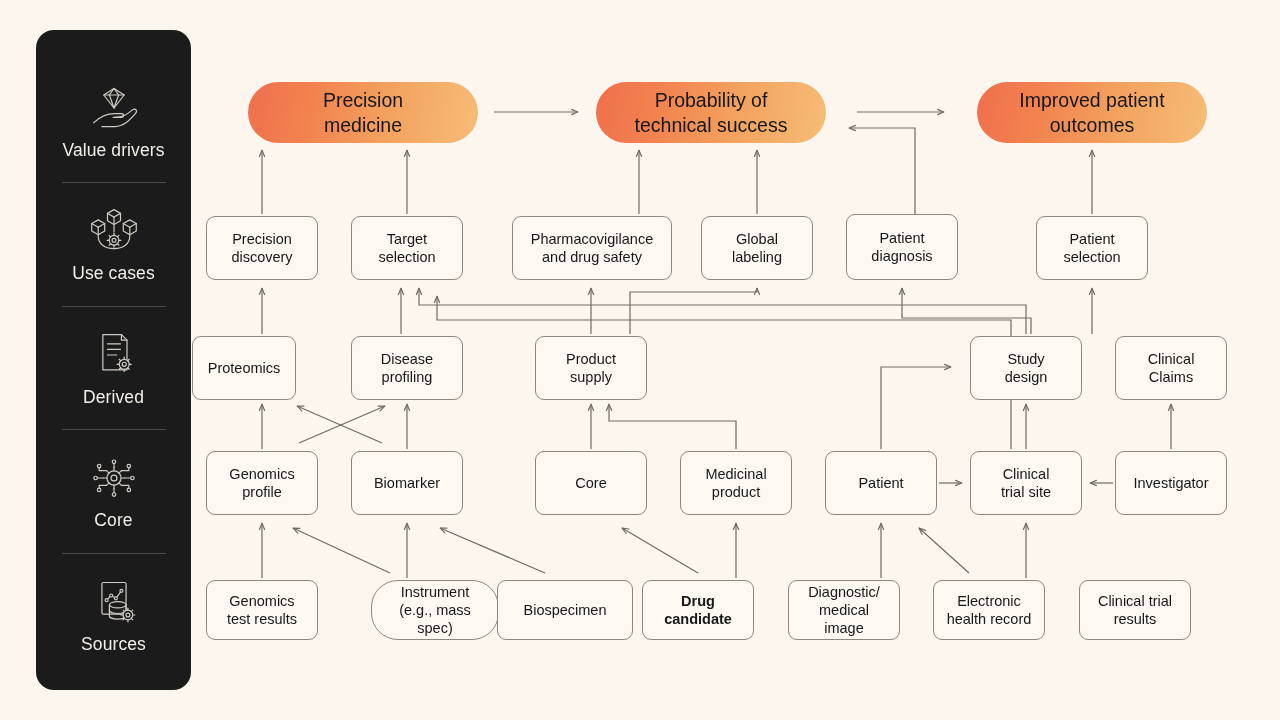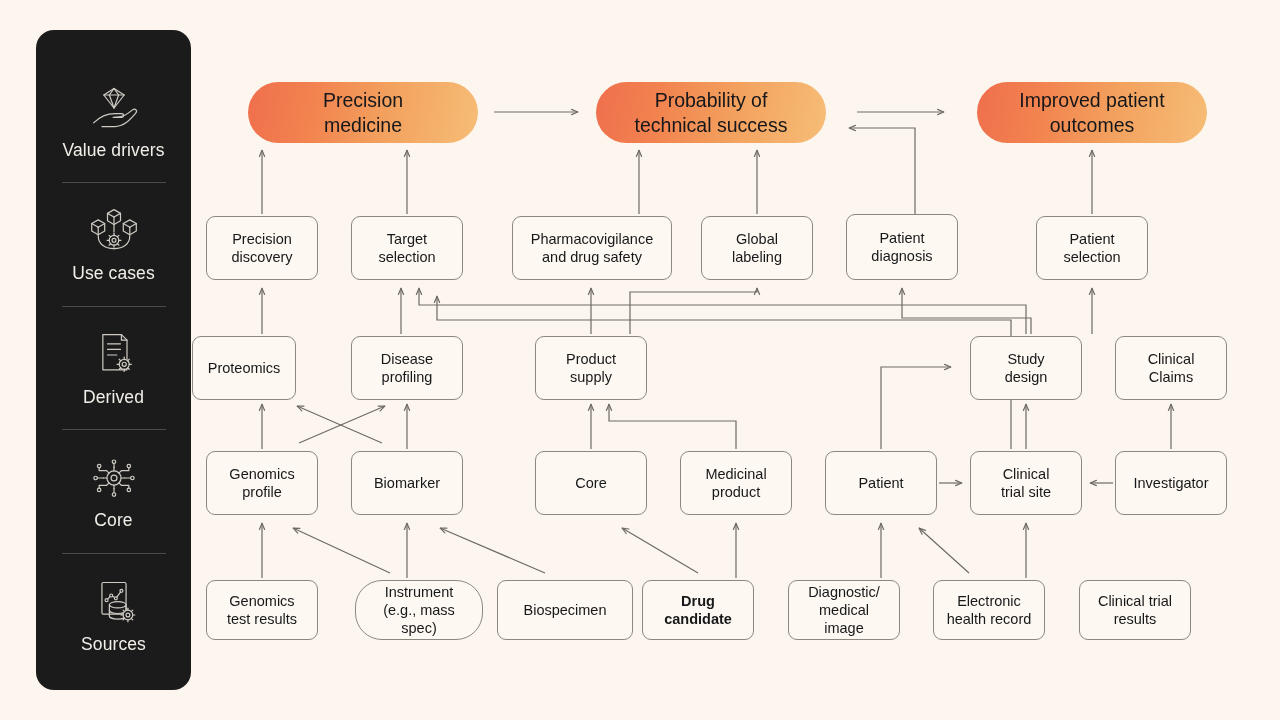--- a/index.html
+++ b/index.html
@@ -323,21 +323,21 @@
   <div class="node" style="left: 970px; top: 451px; width: 112px; height: 64px;">
       <span>Clinical<br>trial site</span>
     </div>
   <div class="node" style="left: 1115px; top: 451px; width: 112px; height: 64px;">
       <span>Investigator</span>
     </div>
 
   <div class="node" style="left: 206px; top: 580px; width: 112px; height: 60px;">
       <span>Genomics<br>test results</span>
     </div>
-  <div class="node" style="left: 355px; top: 580px; width: 128px; height: 60px; border-radius: 27px;">
+  <div class="node" style="left: 371px; top: 580px; width: 128px; height: 60px; border-radius: 27px;">
       <span>Instrument<br>(e.g., mass<br>spec)</span>
     </div>
   <div class="node" style="left: 497px; top: 580px; width: 136px; height: 60px;">
       <span>Biospecimen</span>
     </div>
   <div class="node" style="left: 642px; top: 580px; width: 112px; height: 60px; font-weight: bold;">
       <span>Drug<br>candidate</span>
     </div>
   <div class="node" style="left: 788px; top: 580px; width: 112px; height: 60px;">
       <span>Diagnostic/<br>medical<br>image</span>

